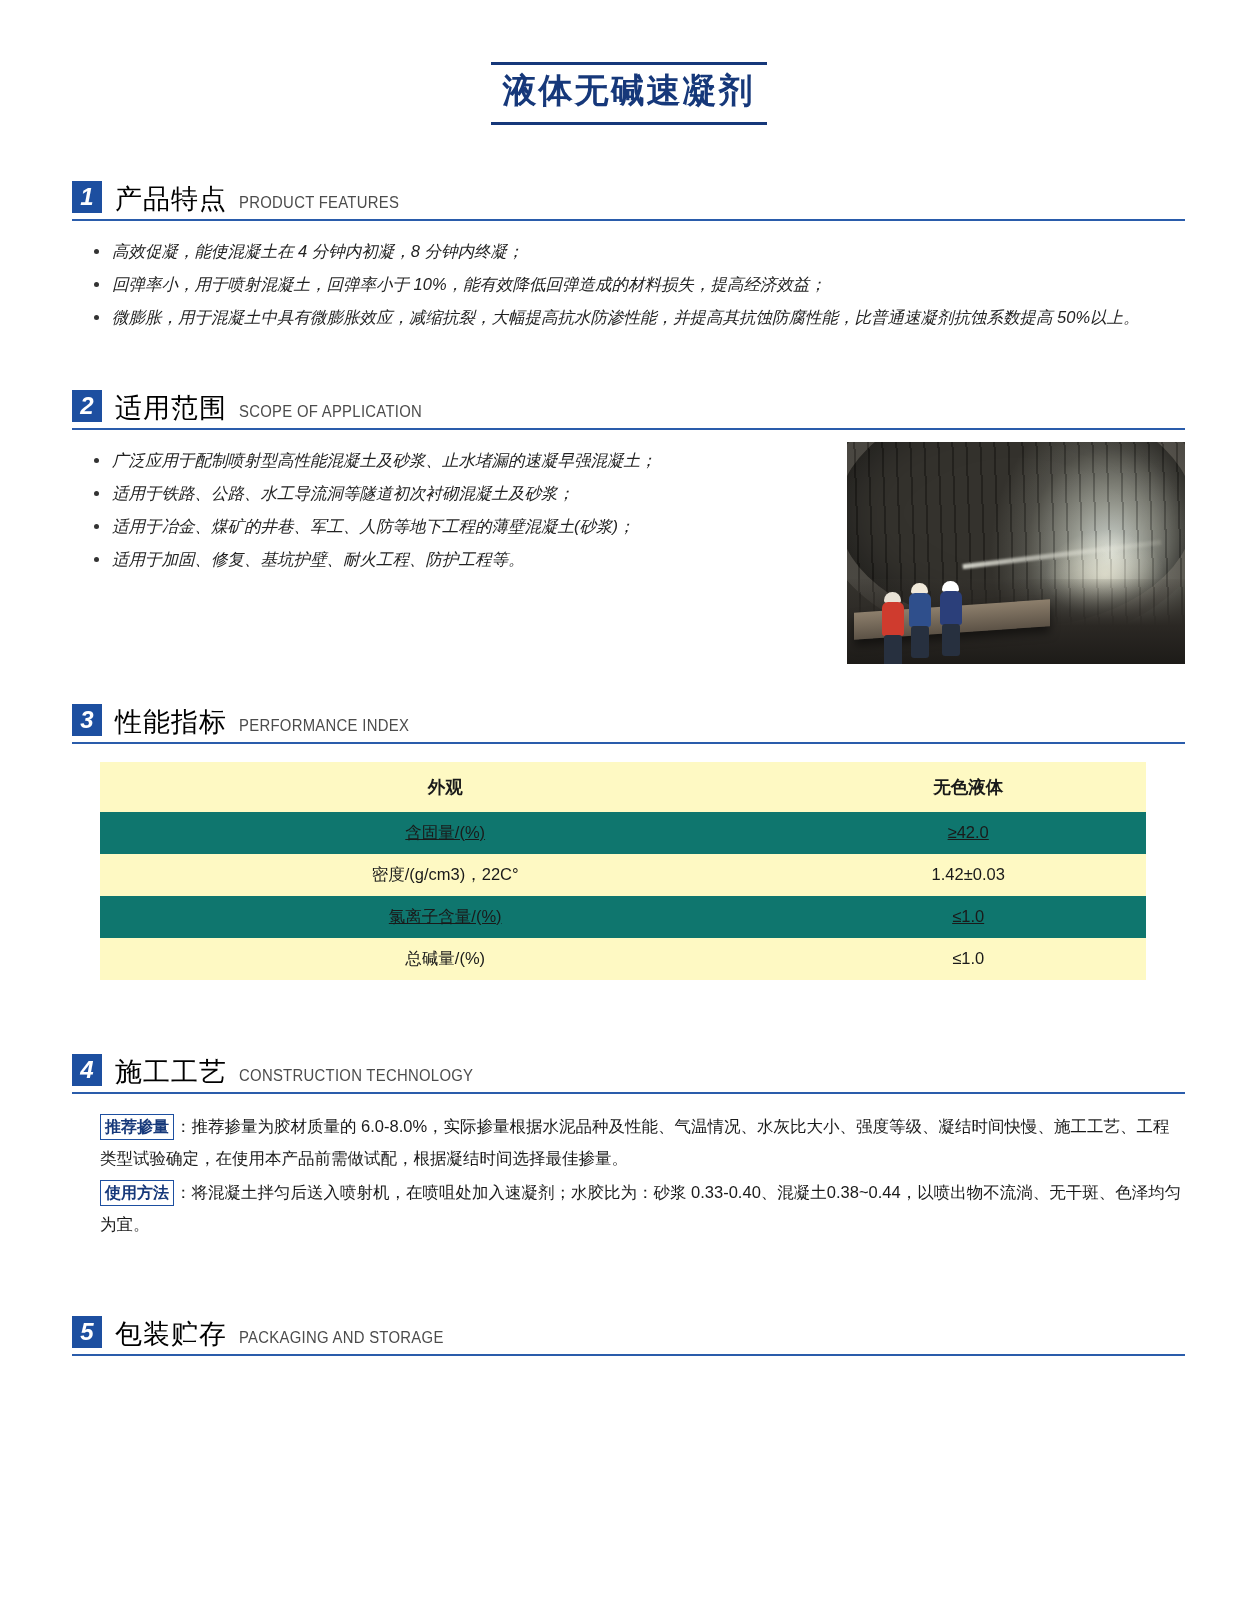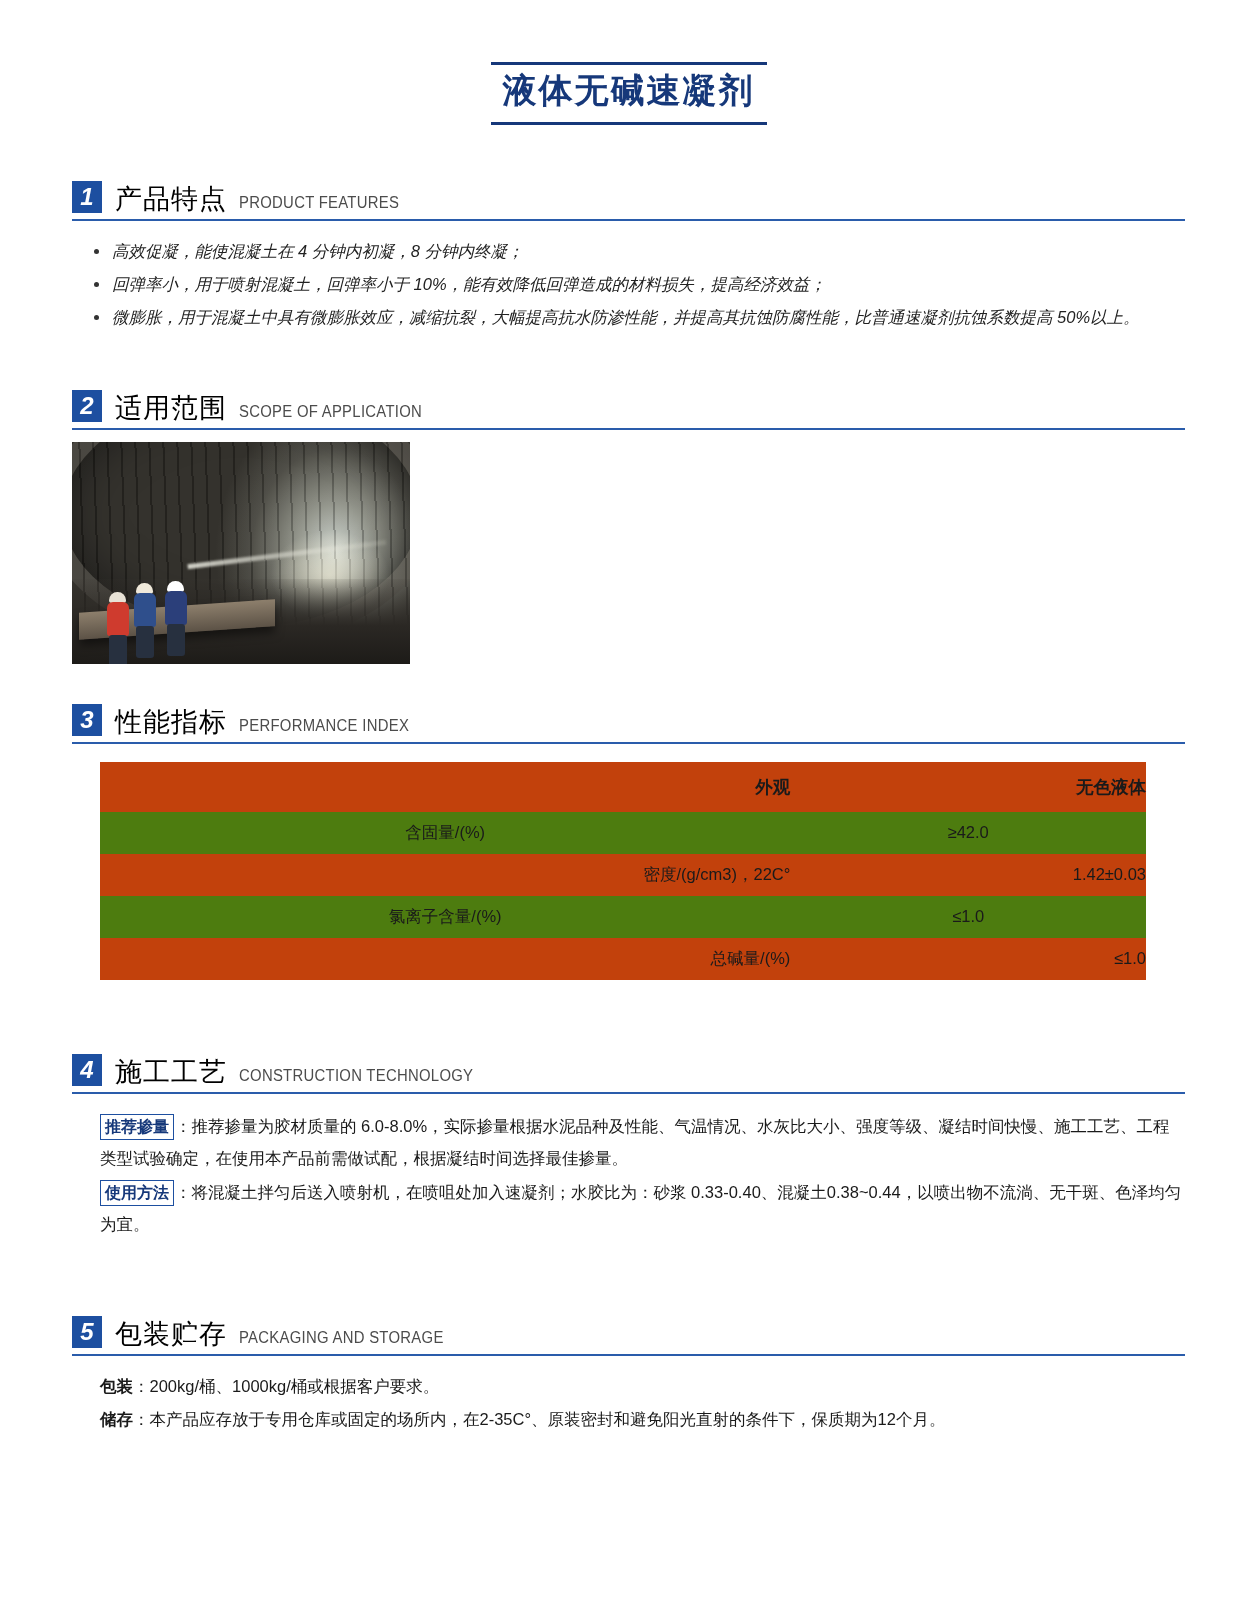--- a/index.html
+++ b/index.html
@@ -222,22 +222,22 @@
   table.perf td {
     padding: 10px 0;
     text-align: center;
     color: #1a1a1a;
   }
   table.perf tr.head td {
     font-weight: bold;
     font-size: 17.5px;
     padding: 13px 0;
   }
-  table.perf tr.shade td { background: #c2410c; text-align: right; }
-  table.perf tr.plain td { background: #4d7c0f; }
+  table.perf tr.shade td { background: #fef9c3; }
+  table.perf tr.plain td { background: #0f766e; text-decoration: underline; }
   table.perf td.c1 { width: 66%; }
   table.perf td.c2 { width: 34%; }
 
   
   .para-block { margin: 16px 0 0 28px; }
   .para {
     font-size: 16.5px;
     line-height: 1.95;
     color: #1a1a1a;
     text-indent: 0;
@@ -293,20 +293,26 @@
 
   <div class="gap-lg"></div>
 
   <div class="section">
     <div class="sec-head">
       <div class="sec-num">2</div>
       <div class="sec-cn">适用范围</div>
       <div class="sec-en">SCOPE OF APPLICATION</div>
     </div>
     <div class="sec2-body">
+      <ul class="bullets">
+        <li>广泛应用于配制喷射型高性能混凝土及砂浆、止水堵漏的速凝早强混凝土；</li>
+        <li>适用于铁路、公路、水工导流洞等隧道初次衬砌混凝土及砂浆；</li>
+        <li>适用于冶金、煤矿的井巷、军工、人防等地下工程的薄壁混凝土(砂浆)；</li>
+        <li>适用于加固、修复、基坑护壁、耐火工程、防护工程等。</li>
+      </ul>
       <div class="photo">
         <div class="tunnel"></div>
         <div class="arc"></div>
         <div class="ribs"></div>
         <div class="glow"></div>
         <div class="floor"></div>
         <div class="plank"></div>
         <div class="spray"></div>
         <div class="worker w1">
           <div class="helmet"></div>
@@ -380,23 +386,15 @@
   </div>
 
   <div class="gap-xl"></div>
 
   <div class="section">
     <div class="sec-head">
       <div class="sec-num">5</div>
       <div class="sec-cn">包装贮存</div>
       <div class="sec-en">PACKAGING AND STORAGE</div>
     </div>
-    <div class="pack-block">
-      <div class="pack-line">
-        <span class="pack-key">包装</span><span>：200kg/桶、1000kg/桶或根据客户要求。</span>
-      </div>
-      <div class="pack-line">
-        <span class="pack-key">储存</span><span>：本产品应存放于专用仓库或固定的场所内，在2-35C°、原装密封和避免阳光直射的条件下，保质期为12个月。</span>
-      </div>
-    </div>
   </div>
 
 </div>
 
 </body></html>

